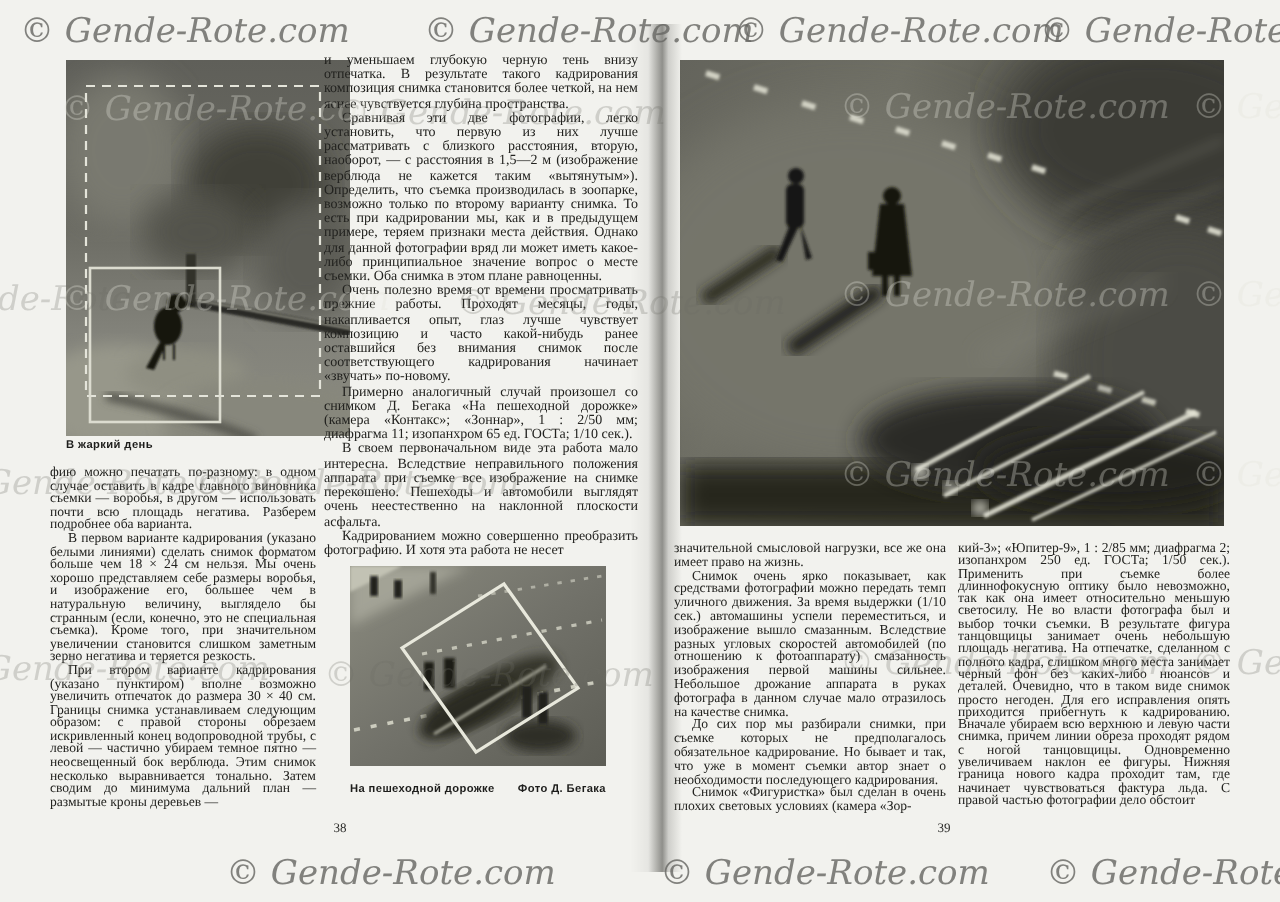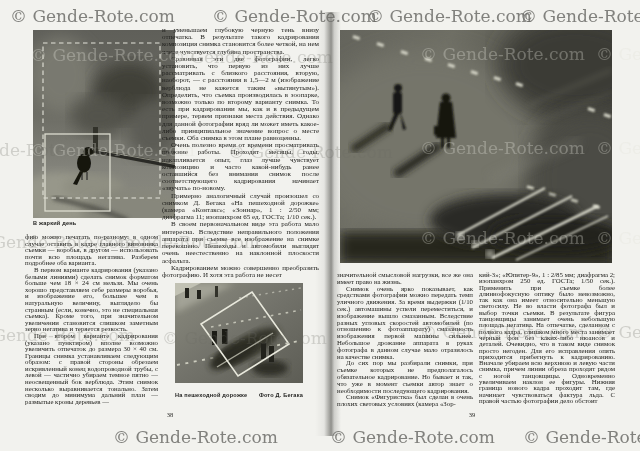--- a/index.html
+++ b/index.html
@@ -22,21 +22,21 @@
   .col p.cont { text-indent:0; }
 
   .caption-row { position:absolute; z-index:3; display:flex; justify-content:space-between; }
 
   .pagenum { position:absolute; z-index:3; text-align:center; font-size:6.5px; color:#2b2b28; }
 
   .gutter { position:absolute; z-index:4; left:315px; top:12px; width:26px; height:424px;
     background:linear-gradient(90deg, rgba(0,0,0,0) 0%, rgba(0,0,0,0.05) 35%,
       rgba(45,45,40,0.5) 62%, rgba(45,45,40,0.18) 74%, rgba(0,0,0,0) 100%); }
 
-  .wm { position:absolute; z-index:6; font-family:"DejaVu Serif", serif; 
+  .wm { position:absolute; z-index:6; font-family:"DejaVu Serif", serif; font-style:italic;
         white-space:nowrap; pointer-events:none; }
   .wm-strong { font-size:17px; color:rgba(104,104,100,0.82); }
   .wm-faint  { font-size:17px; color:rgba(108,108,102,0.26); }
   .wm-light  { font-size:17px; color:rgba(228,228,218,0.32); }
 </style>
 </head>
 <body>
 
 <div class="scan">
 

